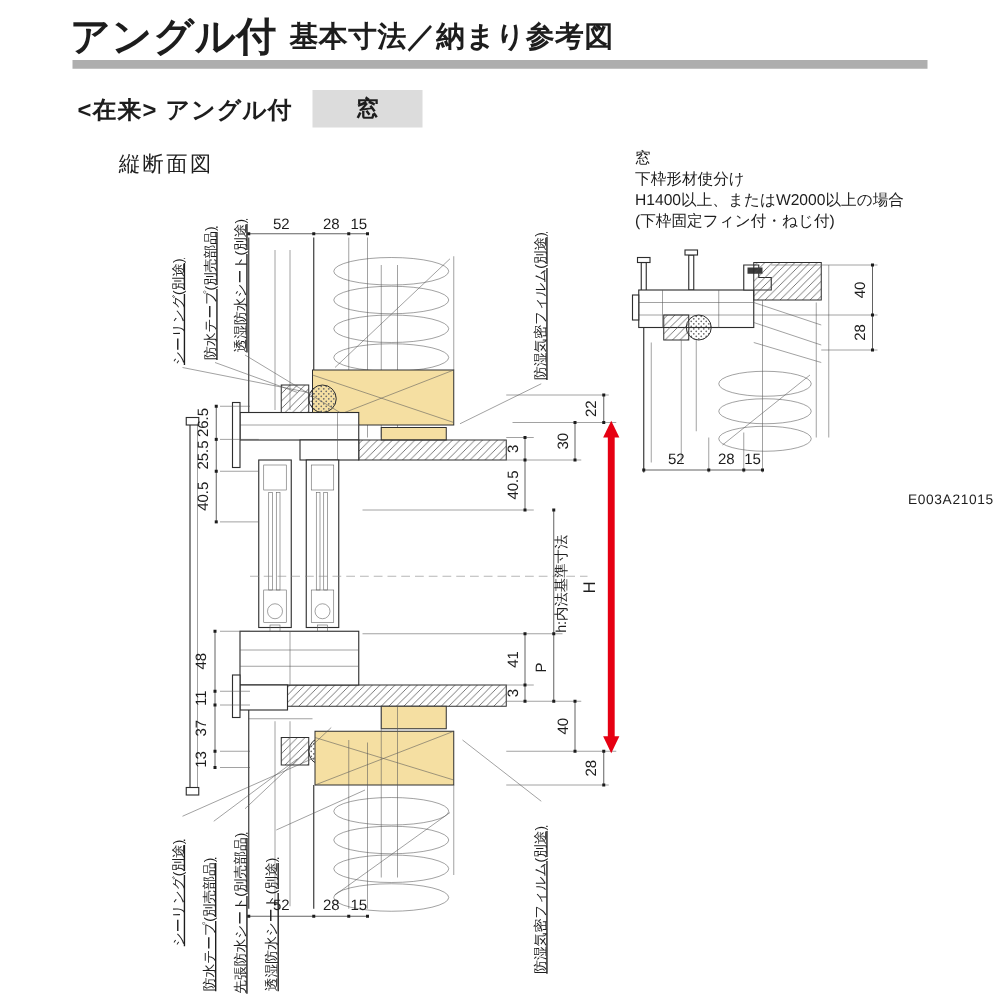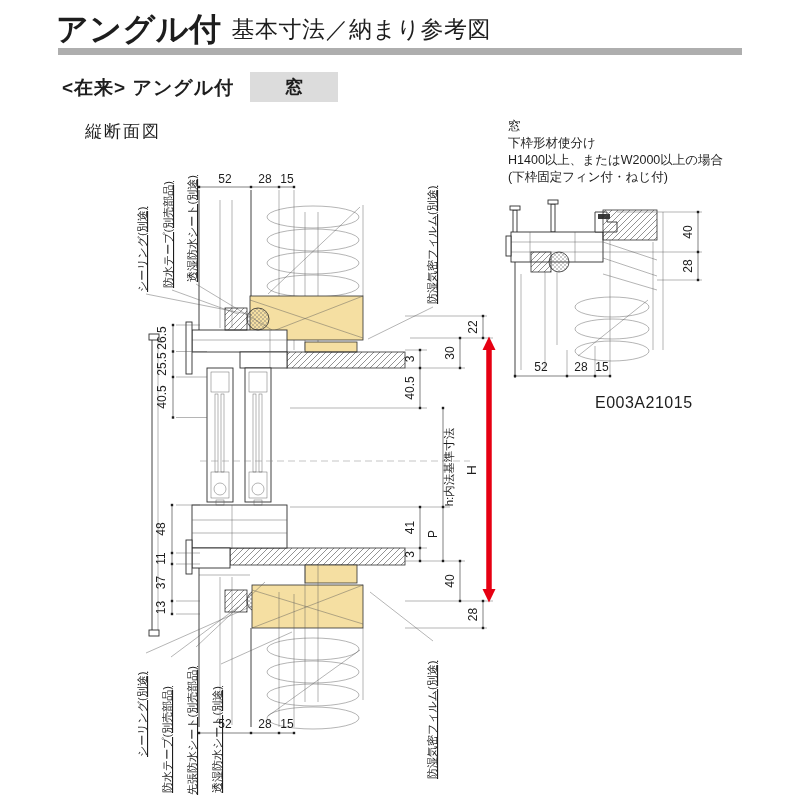--- a/index.html
+++ b/index.html
@@ -1,25 +1,25 @@
 <!DOCTYPE html>
 <html><head>
 <meta charset="utf-8">
 <style>
   html,body{margin:0;padding:0;background:#ffffff;}
   body{width:800px;height:800px;position:relative;font-family:"Liberation Sans",sans-serif;color:#1d1d1d;overflow:hidden;}
   .abs{position:absolute;}
   .title-main{left:56px;top:8px;font-size:32px;font-weight:bold;letter-spacing:0.5px;}
-  .title-sub{display:inline-block;font-size:23px;font-weight:normal;margin-left:10px;position:relative;top:-3px;}
+  .title-sub{display:inline-block;font-size:23px;font-weight:bold;margin-left:10px;position:relative;top:-3px;}
   .graybar{left:58px;top:48px;width:684px;height:7px;background:#aeaeae;}
   .variant{left:62px;top:75px;font-size:19px;font-weight:bold;letter-spacing:1px;}
   .variant-box{left:250px;top:72px;width:88px;height:30px;background:#dcdcdc;text-align:center;line-height:30px;font-size:18px;font-weight:bold;}
-  .caption{left:85px;top:120px;font-size:17px;letter-spacing:2px;}
+  .caption{left:95px;top:120px;font-size:17px;letter-spacing:2px;}
   .notes{left:508px;top:118px;font-size:12.5px;line-height:17px;white-space:pre-line;}
-  .code{left:595px;top:394px;width:200px;text-align:left;font-size:16px;letter-spacing:0.5px;}
+  .code{left:595px;top:394px;width:200px;text-align:right;font-size:11px;letter-spacing:0.5px;}
   svg text{fill:#1d1d1d;font-family:"Liberation Sans",sans-serif;}
   .ln{stroke:#2e2e2e;stroke-width:0.9;fill:none;}
   .lnf{stroke:#2e2e2e;stroke-width:0.9;fill:#ffffff;}
   .tn{stroke:#5a5a5a;stroke-width:0.45;fill:none;}
   .dim{stroke:#2e2e2e;stroke-width:0.6;fill:none;}
   .wood{fill:#F5DFA2;stroke:#2e2e2e;stroke-width:0.8;}
   .hat{fill:url(#hatch);stroke:#2e2e2e;stroke-width:0.8;}
   .dot{fill:url(#dots);stroke:#2e2e2e;stroke-width:0.8;}
   .tk{fill:#1d1d1d;}
   .dt{font-size:12px;}

